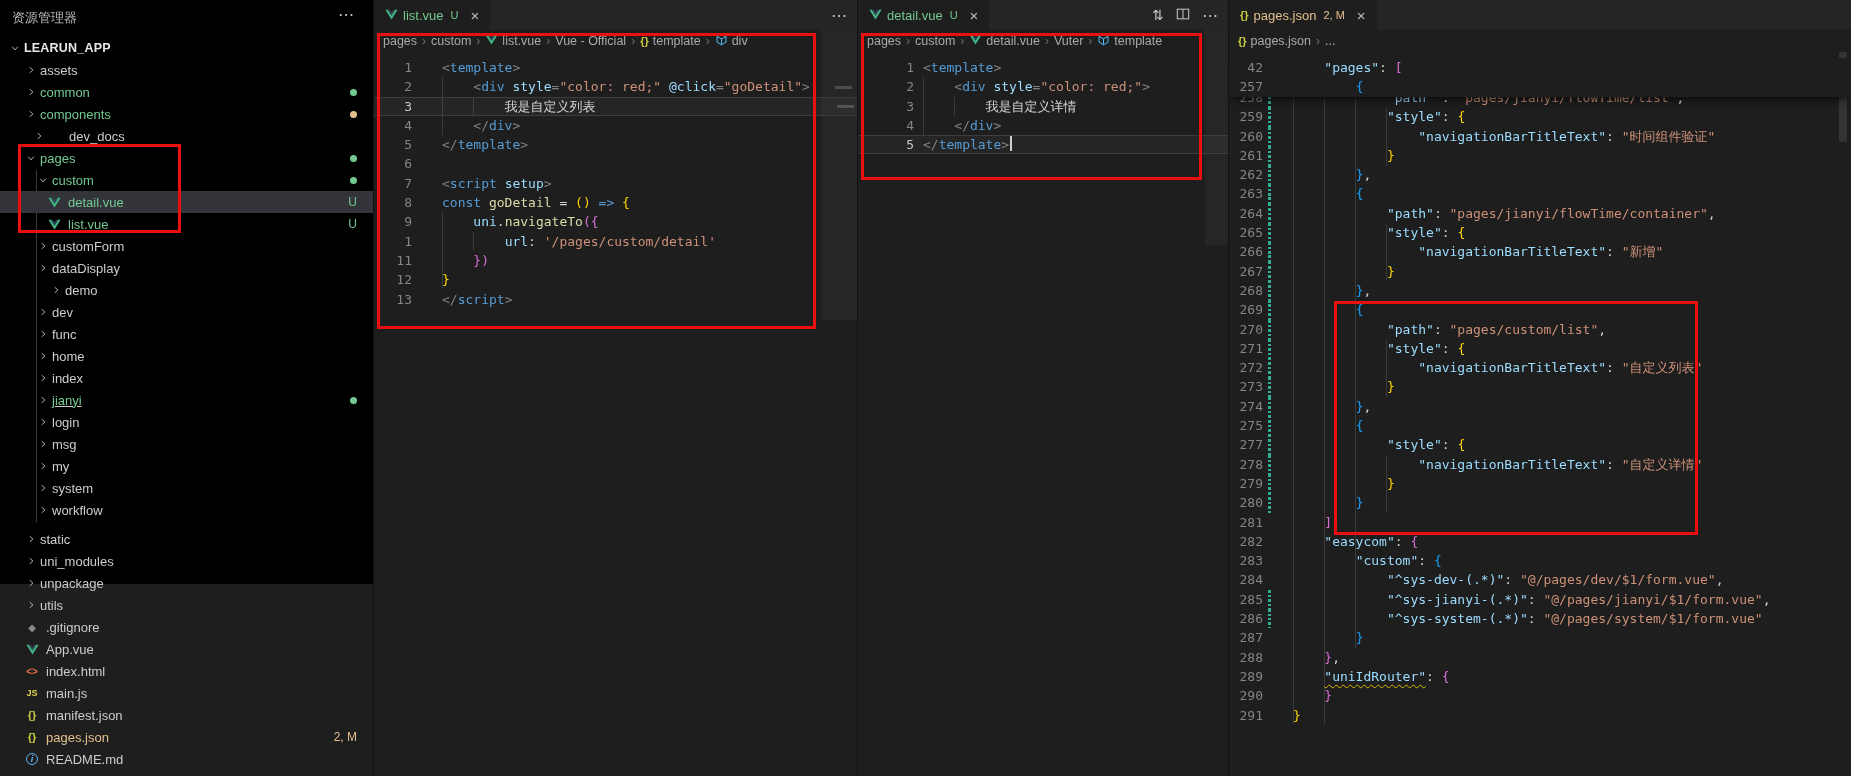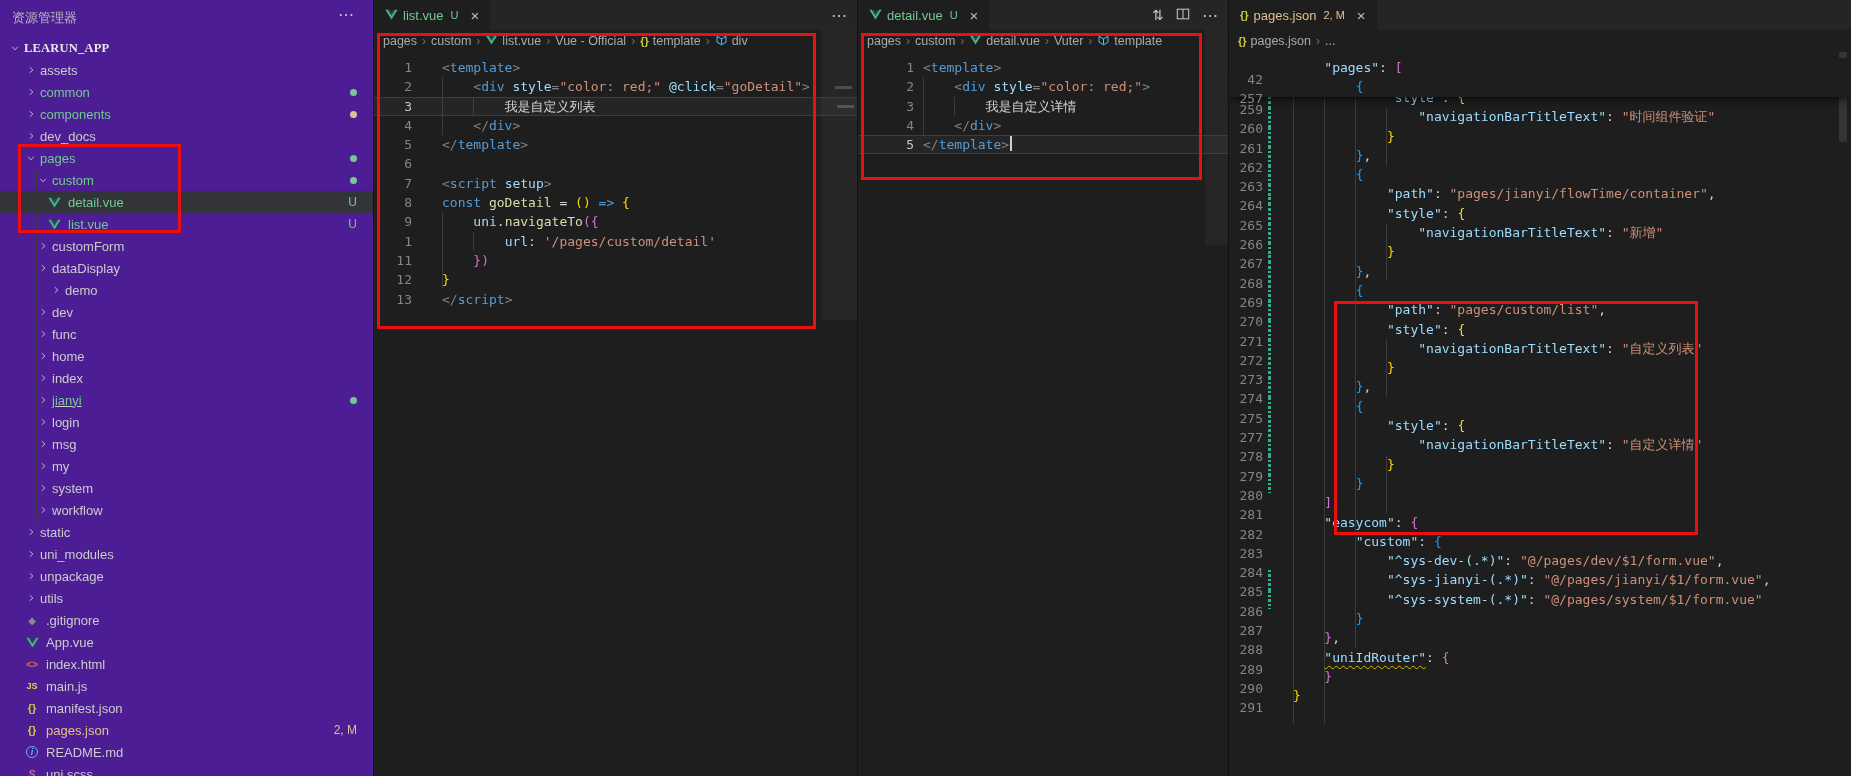--- a/index.html
+++ b/index.html
@@ -3,34 +3,34 @@
 <meta charset="utf-8">
 <style>
   * { margin:0; padding:0; box-sizing:border-box; }
   html,body { background:#161616; }
   #app {
     position:relative; width:1851px; height:776px; overflow:hidden;
     background:#1e1e1e; font-family:"Liberation Sans","DejaVu Sans",sans-serif;
     color:#cccccc; user-select:none;
   }
   
-  .sidebar { position:absolute; left:0; top:0; width:373px; height:776px; background:#4c1d95; }
+  .sidebar { position:absolute; left:0; top:0; width:373px; height:584px; background:#000000; }
   .sb-header { position:relative; height:35px; }
   .sb-title { position:absolute; left:12px; top:9px; font-size:13px; color:#bbbbbb; }
   .sb-more { position:absolute; right:18px; top:5px; font-size:16px; color:#c5c5c5; cursor:pointer; letter-spacing:1px;}
   .tree { position:absolute; top:37px; left:0; right:0; z-index:1; }
   .trow { position:relative; height:22px; display:flex; align-items:center; font-size:13px; color:#cccccc; cursor:pointer; white-space:nowrap; }
   .trow.sel { background:#33343a; }
   .trow .chev { width:14px; display:inline-flex; justify-content:center; flex:none; }
   .trow .chev.open svg { transform:rotate(90deg); }
   .trow .ficon { width:16px; margin-right:4px; display:inline-flex; justify-content:center; align-items:center; flex:none; font-weight:bold; }
   .trow .lbl { margin-left:2px; }
   .trow .deco { position:absolute; right:16px; font-size:12px; }
   .dot { display:inline-block; width:7px; height:7px; border-radius:50%; }
-  .rootrow .lbl { font-weight:bold; color:#e7e7e7; font-size:12.5px; letter-spacing:.2px;font-family:Liberation Serif, serif;}
+  .rootrow .lbl { font-weight:bold; color:#e7e7e7; font-size:12.5px; letter-spacing:.2px;}
   .tree-guide { position:absolute; width:1px; background:#3a3a3a; z-index:0; }
   
   .pane { position:absolute; top:0; height:776px; background:#1e1e1e; border-left:1px solid #121212; }
   .tabbar { position:relative; height:30px; background:#252526; display:flex; }
   .tab { display:flex; align-items:center; gap:5px; padding:0 11px; background:#1e1e1e; font-size:13px; cursor:pointer; }
   .tab .marker { font-size:11px; margin-left:2px; }
   .tab .close { margin-left:7px; color:#c0c0c0; font-size:15px; line-height:1; cursor:pointer; }
   .tb-actions { position:absolute; right:10px; top:0; height:30px; display:flex; align-items:center; gap:12px; color:#c5c5c5; }
   .tb-actions .act { cursor:pointer; display:inline-flex; align-items:center; font-size:15px; }
   .crumbs { height:22px; display:flex; align-items:center; font-size:12.5px; color:#a9a9a9; padding-left:9px; gap:5px; white-space:nowrap; overflow:hidden;}
@@ -38,21 +38,21 @@
   .crumbs .ci { display:inline-flex; align-items:center; gap:4px; cursor:pointer; }
   
   .codewrap { position:absolute; left:0; right:0; z-index:1; }
   .cline { display:flex; height:19.3px; line-height:19.3px; font-family:"DejaVu Sans Mono","Liberation Mono",monospace; font-size:13px; white-space:pre; }
   .cline .ln { flex:none; text-align:right; color:#858585; }
   .cline .gb { flex:none; width:3px; margin-left:5px; }
   .cline .gb.on { background:repeating-linear-gradient(180deg,#2fae93 0 2.5px, transparent 2.5px 4.5px); }
   .cline .ct { flex:1; }
   .p1 .ln { width:38px; } .p1 .ct { padding-left:30px; }
   .p2 .ln { width:56px; } .p2 .ct { padding-left:9px; }
-  .p3 .ln { width:34px;margin-top:12px; } .p3 .ct { padding-left:22px; }
+  .p3 .ln { width:34px; } .p3 .ct { padding-left:22px; }
   .cline.cur { background:rgba(255,255,255,.035); box-shadow: inset 0 1px 0 #3c3c41, inset 0 -1px 0 #3c3c41; }
   .cline.cur .ln { color:#c6c6c6; }
   .tg{color:#569cd6}.pu{color:#808080}.at{color:#9cdcfe}.st{color:#ce9178}
   .kw{color:#569cd6}.fn{color:#dcdcaa}.pl{color:#d4d4d4}
   .b1{color:#ffd700}.b2{color:#da70d6}.b3{color:#179fff}
   .wr{color:#9cdcfe; text-decoration:underline wavy #d7ba00 1px; text-underline-offset:3px;}
   .caret{display:inline-block;width:2px;height:15px;background:#cfcfcf;vertical-align:-2px;margin-left:1px;}
   .sticky { position:absolute; left:0; right:0; top:58px; z-index:3; background:#1e1e1e;
             box-shadow:0 6px 7px -3px rgba(0,0,0,.65); }
   .ig { position:absolute; width:1px; background:#3b3b3b; z-index:0; }
@@ -103,21 +103,21 @@
         </div>
         <div class="trow" style="padding-left: 24px;">
           <span class="chev">
             <svg width="10" height="10" viewBox="0 0 16 16">
               <path d="M6 3.5l5 4.5-5 4.5" fill="none" stroke="#cccccc" stroke-width="1.4"></path>
             </svg>
           </span>
           <span class="lbl" style="color: rgb(115, 201, 145);">components</span>
           <span class="deco"><span class="dot" style="background: rgb(226, 192, 141);"></span></span>
         </div>
-        <div class="trow" style="padding-left: 24px;">
+        <div class="trow" style="padding-left: 32px; gap: 21px;">
           <span class="chev">
             <svg width="10" height="10" viewBox="0 0 16 16">
               <path d="M6 3.5l5 4.5-5 4.5" fill="none" stroke="#cccccc" stroke-width="1.4"></path>
             </svg>
           </span>
           <span class="lbl">dev_docs</span>
         </div>
         <div class="trow" style="padding-left: 24px;">
           <span class="chev open">
             <svg width="10" height="10" viewBox="0 0 16 16">
@@ -254,21 +254,21 @@
           <span class="lbl">system</span>
         </div>
         <div class="trow" style="padding-left: 36px;">
           <span class="chev">
             <svg width="10" height="10" viewBox="0 0 16 16">
               <path d="M6 3.5l5 4.5-5 4.5" fill="none" stroke="#cccccc" stroke-width="1.4"></path>
             </svg>
           </span>
           <span class="lbl">workflow</span>
         </div>
-        <div class="trow" style="padding-left: 24px;">
+        <div class="trow" style="padding-left: 24px; margin-top: 7px;">
           <span class="chev">
             <svg width="10" height="10" viewBox="0 0 16 16">
               <path d="M6 3.5l5 4.5-5 4.5" fill="none" stroke="#cccccc" stroke-width="1.4"></path>
             </svg>
           </span>
           <span class="lbl">static</span>
         </div>
         <div class="trow" style="padding-left: 24px;">
           <span class="chev">
             <svg width="10" height="10" viewBox="0 0 16 16">
@@ -500,20 +500,21 @@
       </div>
     <div class="ig" style="left:64px;top:88px;height:636px"></div>
     <div class="ig" style="left:95px;top:88px;height:636px"></div>
     <div class="ig" style="left:126px;top:88px;height:560px"></div>
     <div class="ig" style="left:157px;top:108px;height:58px"></div>
     <div class="ig" style="left:157px;top:223px;height:58px"></div>
     <div class="ig" style="left:157px;top:339px;height:58px"></div>
     <div class="ig" style="left:157px;top:455px;height:58px"></div>
     <div class="sb-thumb" style="left:610px;top:52px;width:8px;height:90px"></div>
     <div class="codewrap" style="top:88px">
+        <div class="cline"><span class="ln">258</span><span class="gb on"></span><span class="ct"><span class="pl">            </span><span class="at">"path"</span><span class="pl"> : </span><span class="st">"pages/jianyi/flowTime/list"</span><span class="pl">,</span></span></div>
         <div class="cline"><span class="ln">259</span><span class="gb on"></span><span class="ct"><span class="pl">            </span><span class="at">"style"</span><span class="pl">: </span><span class="b1">{</span></span></div>
         <div class="cline"><span class="ln">260</span><span class="gb on"></span><span class="ct"><span class="pl">                </span><span class="at">"navigationBarTitleText"</span><span class="pl">: </span><span class="st">"时间组件验证"</span></span></div>
         <div class="cline"><span class="ln">261</span><span class="gb on"></span><span class="ct"><span class="pl">            </span><span class="b1">}</span></span></div>
         <div class="cline"><span class="ln">262</span><span class="gb on"></span><span class="ct"><span class="pl">        </span><span class="b3">}</span><span class="pl">,</span></span></div>
         <div class="cline"><span class="ln">263</span><span class="gb on"></span><span class="ct"><span class="pl">        </span><span class="b3">{</span></span></div>
         <div class="cline"><span class="ln">264</span><span class="gb on"></span><span class="ct"><span class="pl">            </span><span class="at">"path"</span><span class="pl">: </span><span class="st">"pages/jianyi/flowTime/container"</span><span class="pl">,</span></span></div>
         <div class="cline"><span class="ln">265</span><span class="gb on"></span><span class="ct"><span class="pl">            </span><span class="at">"style"</span><span class="pl">: </span><span class="b1">{</span></span></div>
         <div class="cline"><span class="ln">266</span><span class="gb on"></span><span class="ct"><span class="pl">                </span><span class="at">"navigationBarTitleText"</span><span class="pl">: </span><span class="st">"新增"</span></span></div>
         <div class="cline"><span class="ln">267</span><span class="gb on"></span><span class="ct"><span class="pl">            </span><span class="b1">}</span></span></div>
         <div class="cline"><span class="ln">268</span><span class="gb on"></span><span class="ct"><span class="pl">        </span><span class="b3">}</span><span class="pl">,</span></span></div>

